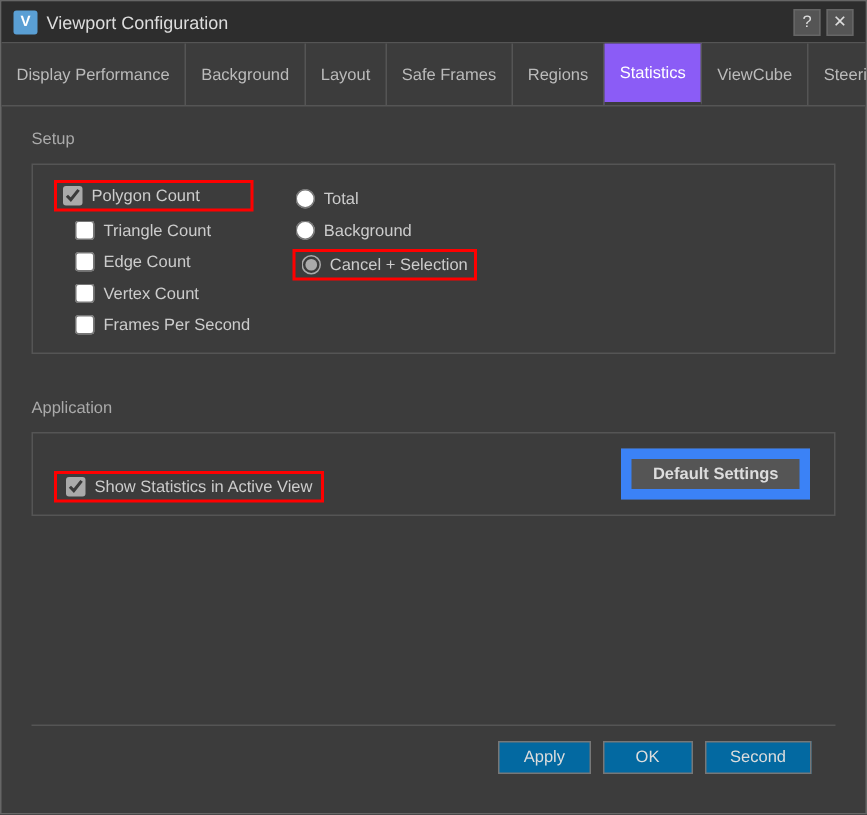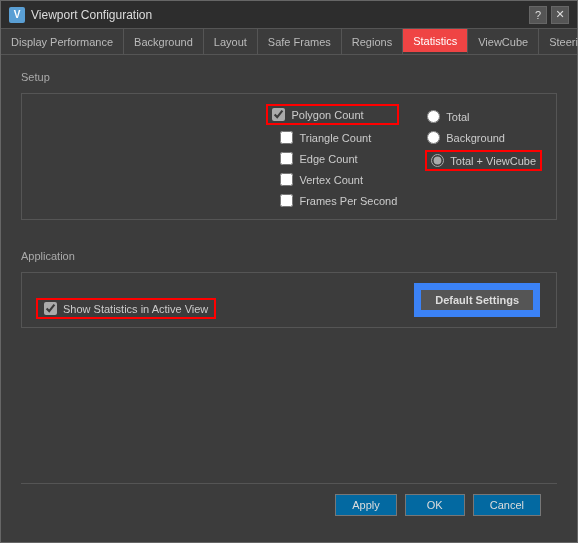--- a/index.html
+++ b/index.html
@@ -65,34 +65,34 @@
       font-size: 11px;
       cursor: pointer;
       display: flex;
       align-items: center;
       justify-content: center;
     }
     .tab-bar {
       display: flex;
       background: #3c3c3c;
       border-bottom: 1px solid #555;
-      height: 26px;
+      height: 42px;
     }
     .tab {
       padding: 4px 10px;
       cursor: pointer;
       color: #bbb;
       font-size: 11px;
       border-right: 1px solid #555;
       display: flex;
       align-items: center;
       white-space: nowrap;
     }
     .tab.active {
-      background: #ef4444;
+      background: #8b5cf6;
       color: #fff;
       border-bottom: 2px solid #3c3c3c;
       justify-content: flex-end;
     }
     .content {
       flex: 1;
       padding: 16px 20px;
       display: flex;
       flex-direction: column;
     }
@@ -104,21 +104,20 @@
       color: #aaa;
       margin-bottom: 10px;
     }
     .section-box {
       border: 1px solid #555;
       padding: 12px 16px;
     }
     .setup-grid {
       display: flex;
       gap: 30px;
-      justify-content: flex-end;
     }
     .left-col {
       display: flex;
       flex-direction: column;
       gap: 8px;
     }
     .right-col {
       display: flex;
       flex-direction: column;
       gap: 8px;
@@ -283,21 +282,21 @@
               <label class="radio-label" for="total">Total</label>
             </div>
 
             <div class="radio-row">
               <input type="radio" id="selection" name="count-type" style="">
               <label class="radio-label" for="selection">Background</label>
             </div>
 
             <div class="radio-row highlight-box" style="padding: 2px 4px;">
               <input type="radio" id="total-plus-selection" name="count-type" checked="" style="">
-              <label class="radio-label" for="total-plus-selection">Total + ViewCube</label>
+              <label class="radio-label" for="total-plus-selection">Cancel + Selection</label>
             </div>
           </div>
         </div>
       </div>
     </div>
 
     <div class="app-section">
       <div class="section-label">Application</div>
       <div class="app-box">
         <div class="checkbox-row highlight-box" style="padding: 2px 6px;">
@@ -306,16 +305,16 @@
         </div>
         <button class="btn-default">Default Settings</button>
       </div>
     </div>
 
     <div class="spacer"></div>
 
     <div class="footer">
       <button class="btn">Apply</button>
       <button class="btn">OK</button>
-      <button class="btn">Cancel</button>
+      <button class="btn">Second</button>
     </div>
   </div>
 </div>
 
 </body></html>

